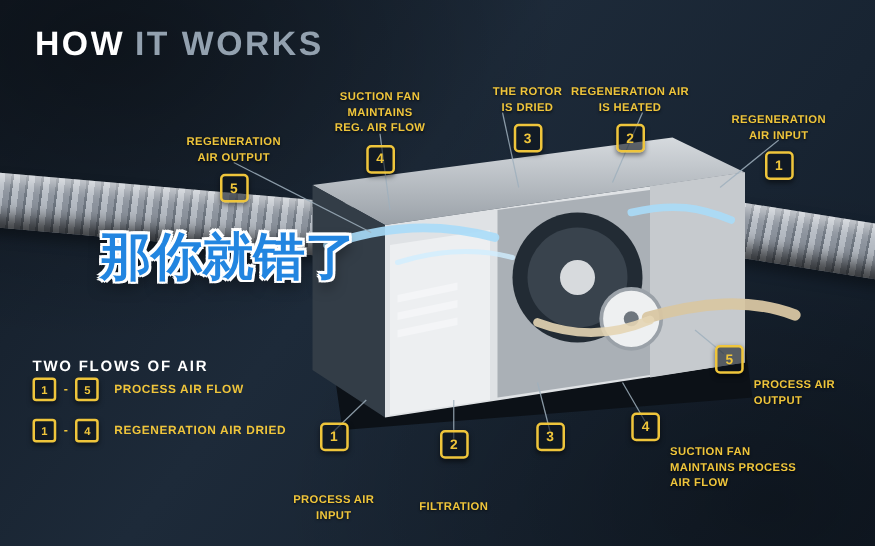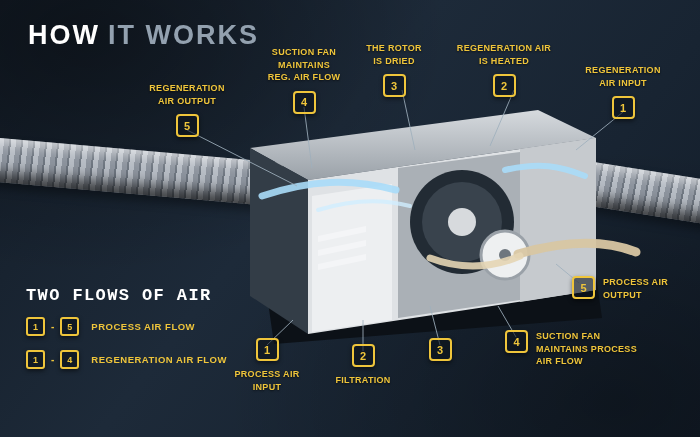--- a/index.html
+++ b/index.html
@@ -35,30 +35,31 @@
   .title .bold{font-weight:800;text-align:right;}
   .title .light{color:#93a1af;font-weight:700;margin-left:8px;}
   
   .callout{position:absolute;display:flex;align-items:center;z-index:6;}
   .callout.col{flex-direction:column;gap:7px;}
   .callout.row{flex-direction:row;gap:8px;align-items:flex-start;}
   .clabel{
     color:var(--yellow);font-size:9px;font-weight:700;letter-spacing:.3px;
     line-height:1.4;text-align:center;white-space:pre-line;text-transform:uppercase;
     text-shadow:0 1px 2px rgba(0,0,0,.6);
+    margin-top:25px;
   }
   .callout.row .clabel{text-align:left;}
   .badge{
     width:19px;height:19px;flex:0 0 auto;border:2px solid var(--yellow);border-radius:4px;
     color:var(--yellow);font-size:11px;font-weight:700;display:flex;align-items:center;justify-content:center;
     background:rgba(12,18,26,.6);box-shadow:0 2px 4px rgba(0,0,0,.5);
   }
   
   .legend{position:absolute;left:26px;top:286px;z-index:7;}
-  .legend-heading{color:#fff;font-weight:800;font-size:17px;letter-spacing:1.4px;margin-bottom:12px;font-family:Liberation Mono, monospace;}
+  .legend-heading{color:#fff;font-weight:800;font-size:12px;letter-spacing:1.4px;margin-bottom:2px;}
   .legend-row{display:flex;align-items:center;gap:6px;margin-bottom:14px;}
   .legend .badge{width:15px;height:15px;font-size:9px;border-radius:3px;}
   .dash{color:var(--yellow);font-weight:700;font-size:10px;}
   .legend-label{color:var(--yellow);font-size:9.5px;font-weight:700;letter-spacing:.5px;margin-left:6px;text-align:center;}
   
   .headline{
     position:absolute;left:80px;top:178px;z-index:9;
     font-size:41px;font-weight:900;line-height:1.32;color:var(--blue);
     text-shadow:
       -2px -2px 0 #fff, 2px -2px 0 #fff, -2px 2px 0 #fff, 2px 2px 0 #fff,
@@ -147,21 +148,21 @@
     <div class="clabel">REGENERATION
 AIR OUTPUT</div>
     <div class="badge">5</div>
   </div>
   <div class="callout col" style="left:252px;top:46px;width:104px">
     <div class="clabel">SUCTION FAN
 MAINTAINS
 REG. AIR FLOW</div>
     <div class="badge">4</div>
   </div>
-  <div class="callout col" style="left:350px;top:42px;width:88px">
+  <div class="callout col" style="left:378px;top:42px;width:88px">
     <div class="clabel">THE ROTOR
 IS DRIED</div>
     <div class="badge">3</div>
   </div>
   <div class="callout col" style="left:452px;top:42px;width:104px">
     <div class="clabel">REGENERATION AIR
 IS HEATED</div>
     <div class="badge">2</div>
   </div>
   <div class="callout col" style="left:568px;top:64px;width:110px">
@@ -200,20 +201,21 @@
     <div class="legend-row">
       <div class="badge">1</div>
       <span class="dash">-</span>
       <div class="badge">5</div>
       <span class="legend-label">PROCESS AIR FLOW</span>
     </div>
     <div class="legend-row">
       <div class="badge">1</div>
       <span class="dash">-</span>
       <div class="badge">4</div>
-      <span class="legend-label">REGENERATION AIR FLOW</span>
+      <span class="legend-label">REGENERATION AIR DRIED</span>
     </div>
   </div>
 
   <div class="headline">
+    <div>那你就错了</div>
   </div>
 
 </div>
 
 </body></html>

